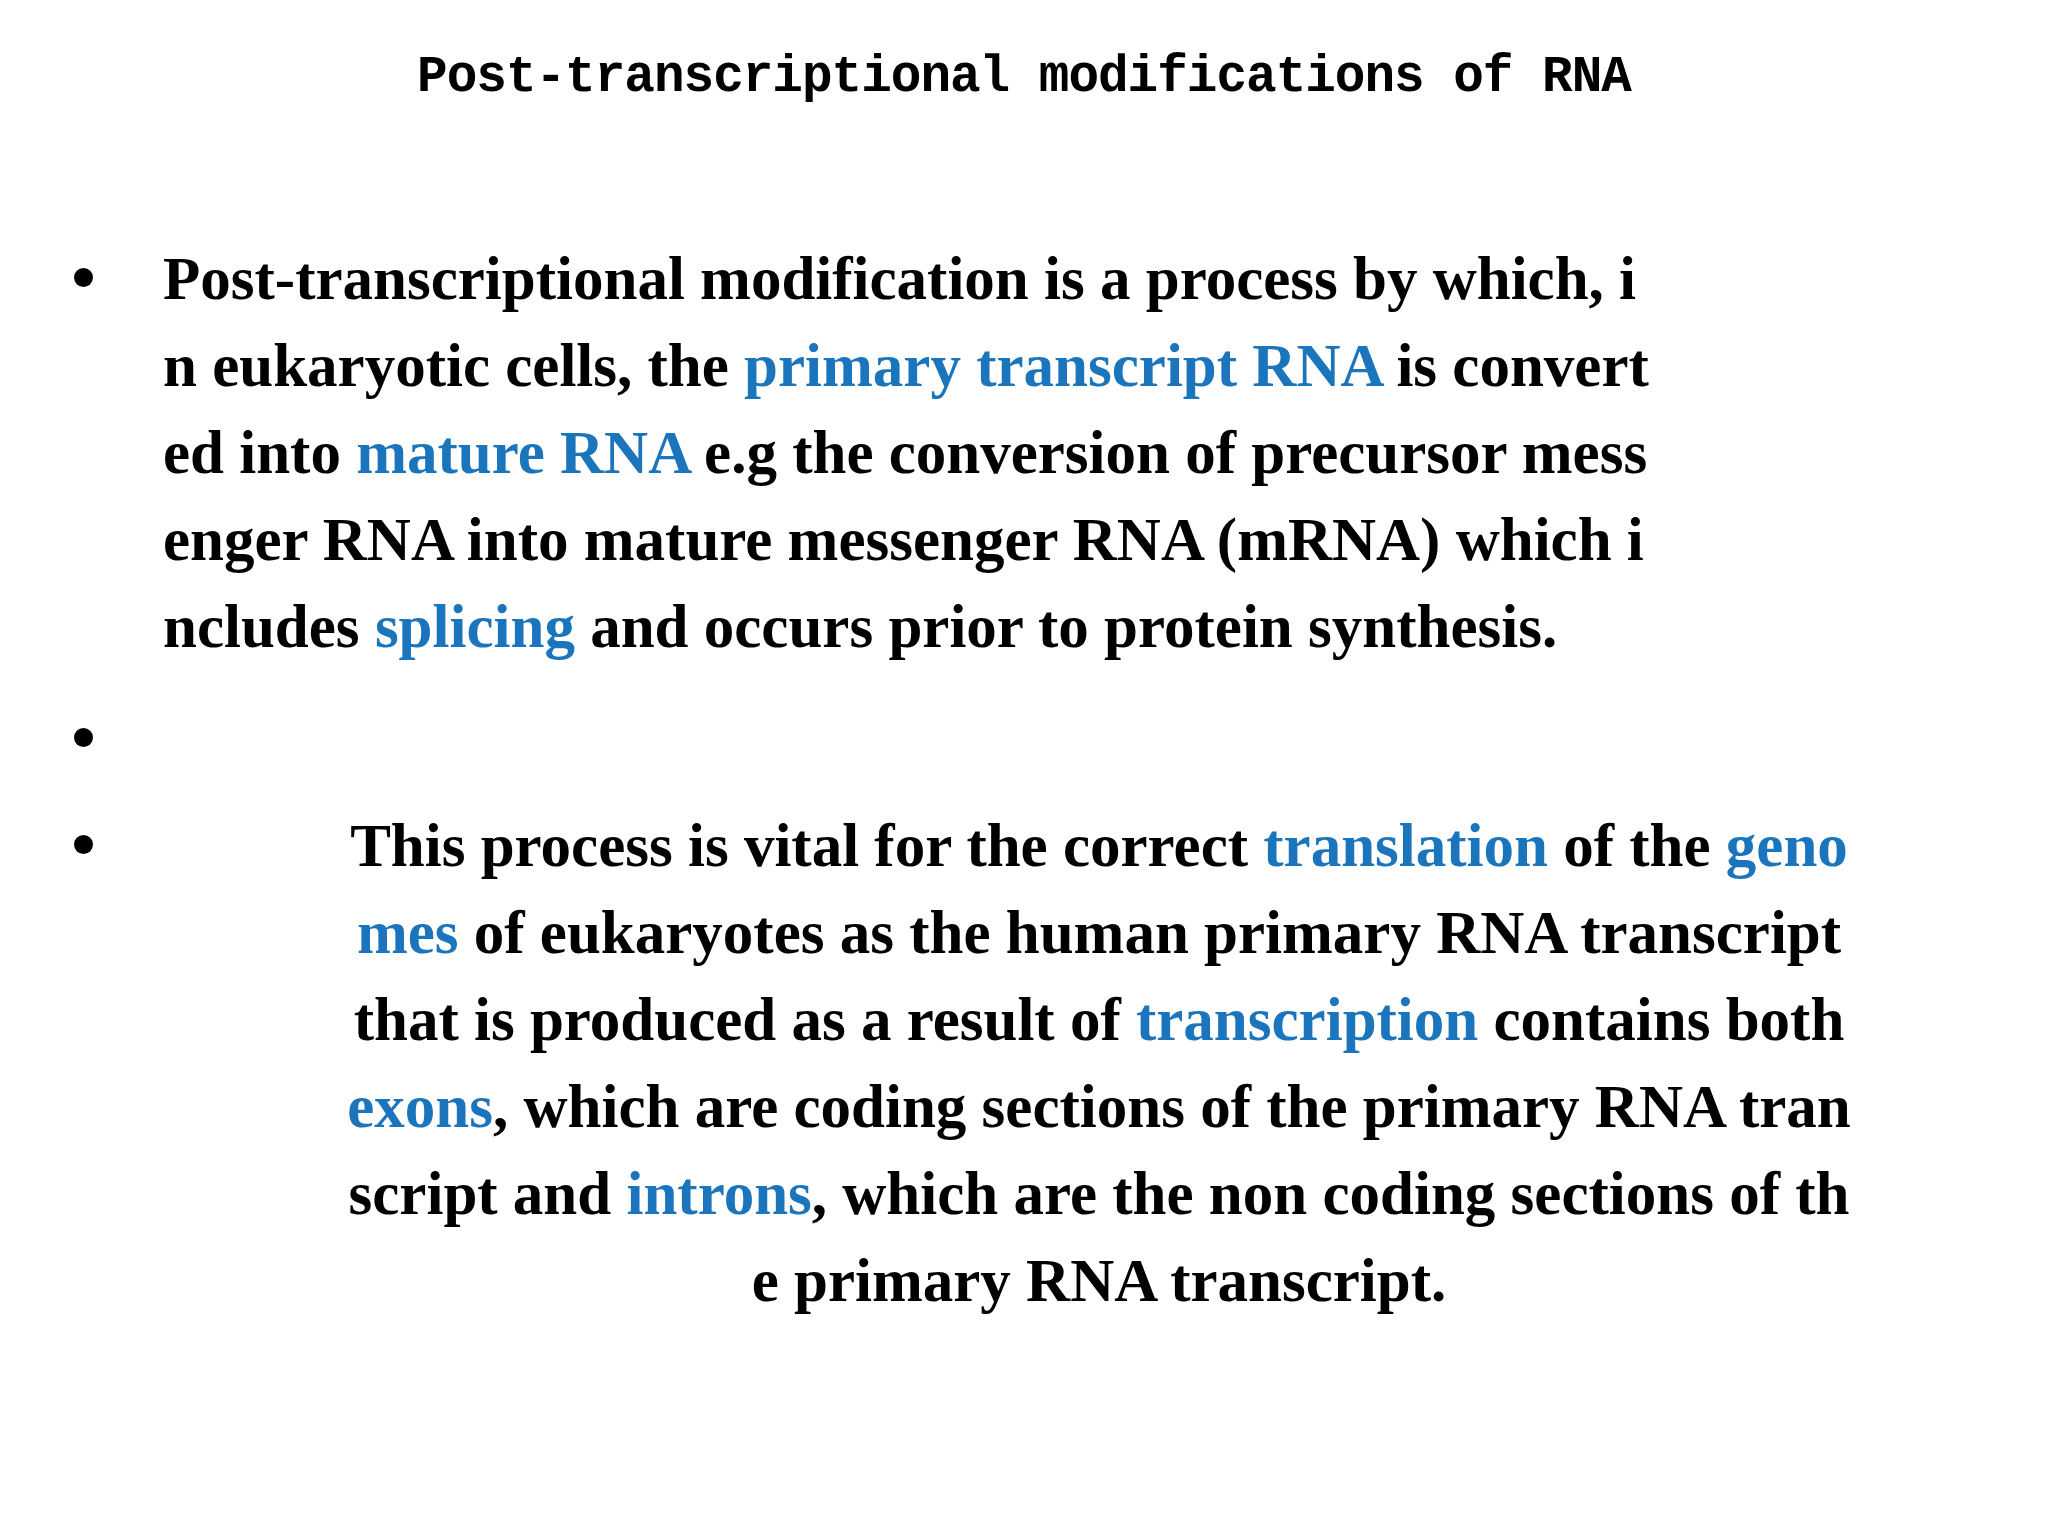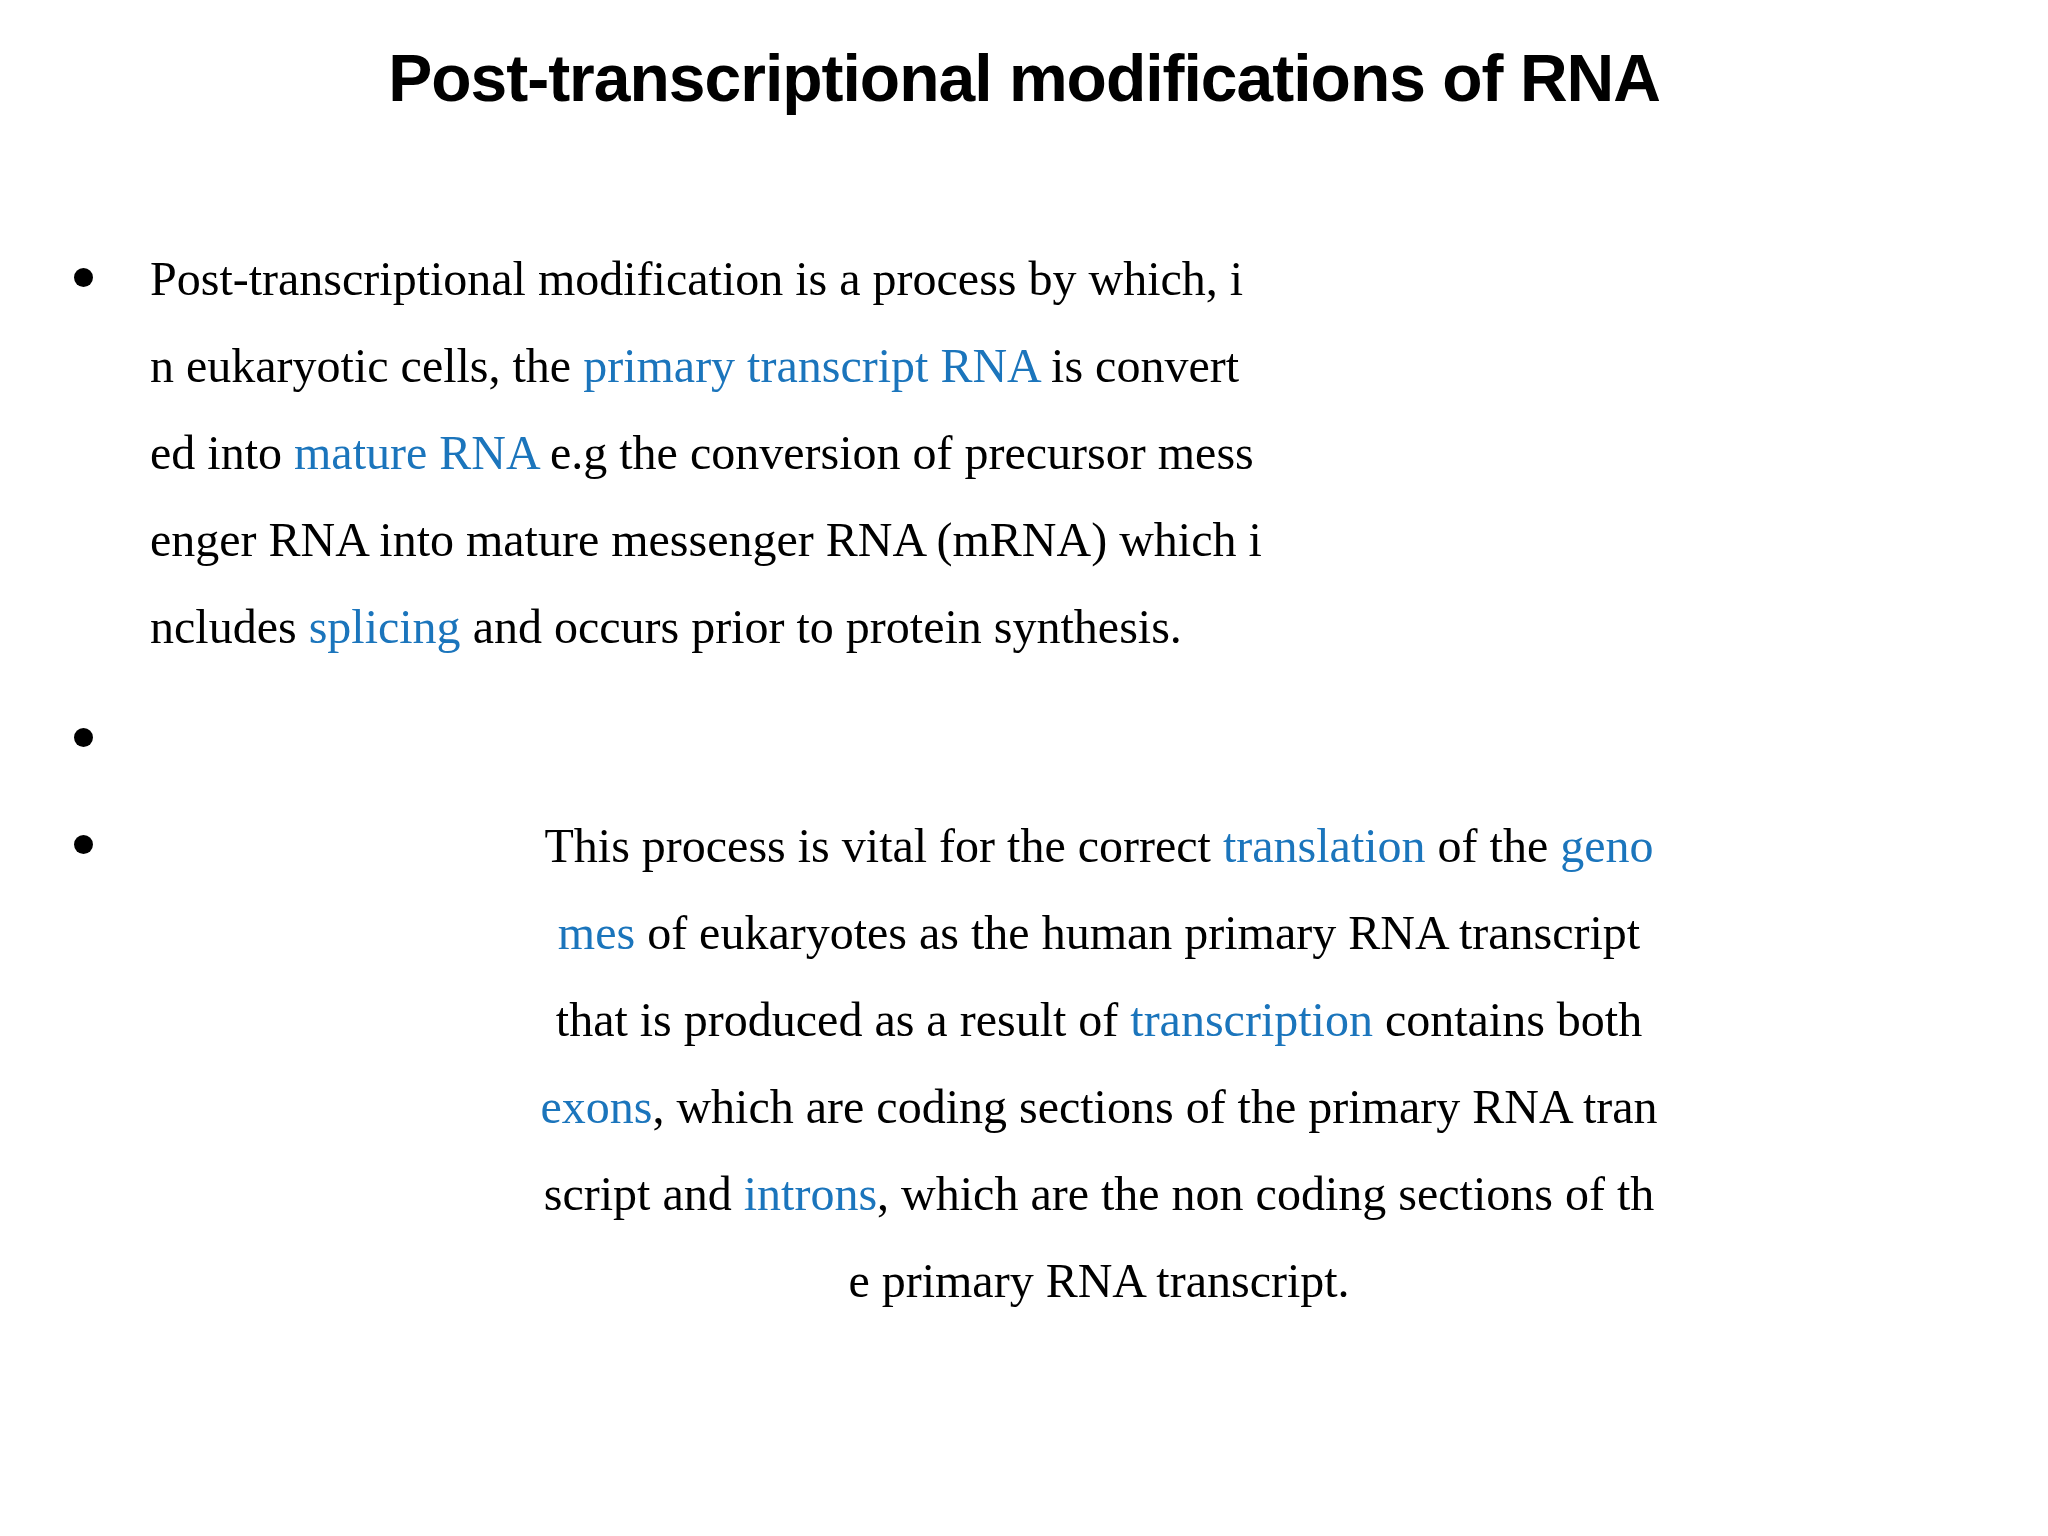--- a/index.html
+++ b/index.html
@@ -13,23 +13,23 @@
     font-family: "Liberation Serif", "DejaVu Serif", serif;
   }
   .slide {
     position: relative;
     width: 2048px;
     height: 1536px;
   }
   .slide-title {
     margin: 33px 0 0 0;
     text-align: center;
-    font-family: Liberation Sans, sans-serif;
+    font-family: Liberation Mono, monospace;
     font-weight: bold;
-    font-size: 66px;
+    font-size: 51px;
     line-height: 90px;
     letter-spacing: -1px;
   }
   .slide-body {
     margin-top: 112px;
   }
   .bullet-item {
     position: relative;
     padding-left: 150px;
     min-height: 87px;
@@ -44,24 +44,24 @@
   .bullet-dot {
     position: absolute;
     left: 74px;
     top: 33px;
     width: 19px;
     height: 19px;
     border-radius: 50%;
     background: #000;
   }
   .bullet-text {
-    margin: 0;
+    margin: 13px;
     font-family: "Liberation Serif", "DejaVu Serif", serif;
-    font-weight: normal;
-    font-size: 48px;
+    font-weight: bold;
+    font-size: 61px;
     line-height: 87px;
   }
 </style>
 </head>
 <body style="background: rgb(255, 255, 255); color: rgb(0, 0, 0);">
 
 <div class="slide">
   <h1 class="slide-title">Post-transcriptional modifications of RNA</h1>
   <div class="slide-body" id="slide-body">
       <div class="bullet-item">

